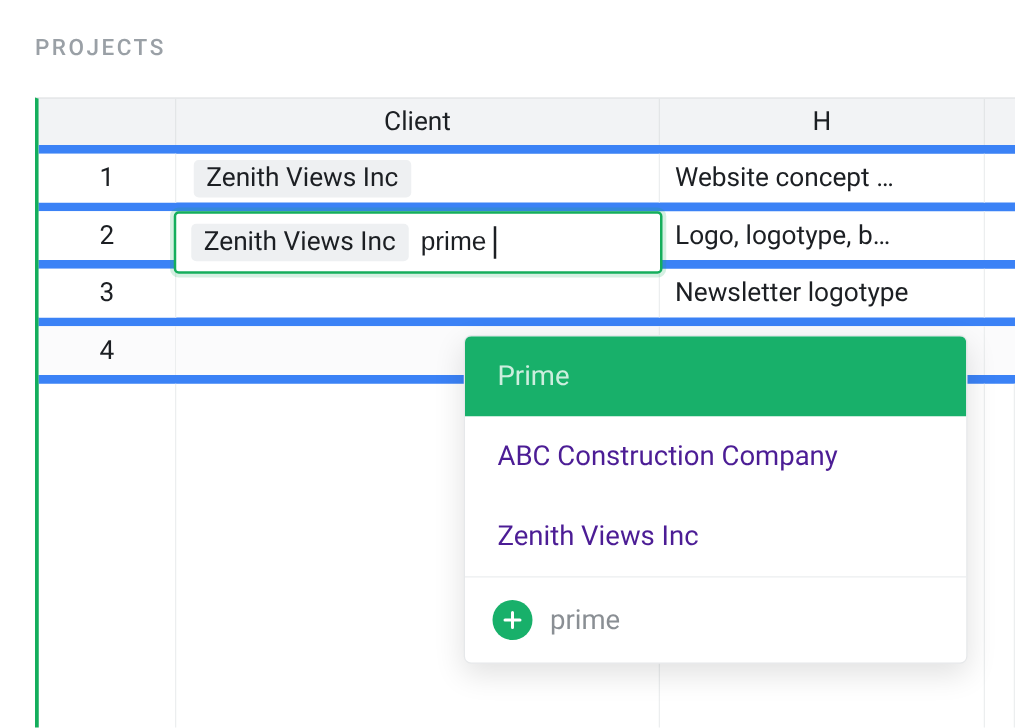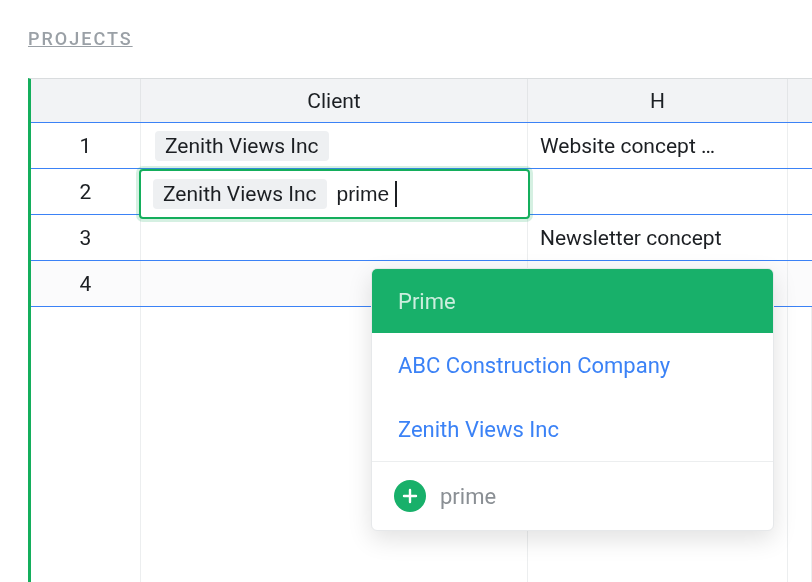--- a/index.html
+++ b/index.html
@@ -10,34 +10,33 @@
       height: 582px;
       overflow: hidden;
       position: relative;
     }
     .section-label {
       color: #9aa0a6;
       font-size: 18px;
       letter-spacing: 2px;
       font-weight: 500;
       padding: 28px 0 18px 28px;
-      text-decoration: underline;
     }
     .table-wrap {
       position: absolute;
       left: 28px;
       top: 78px;
       border-top: 1px solid #d9dcde;
       border-left: 3px solid #14ae5c;
       width: 784px;
     }
     .header-row, .row {
       display: grid;
       grid-template-columns: 110px 387px 260px 60px;
-      border-bottom: 1px solid #3b82f6;
+      border-bottom: 7px solid #3b82f6;
       text-align: center;
     }
     .header-row {
       background: #f2f3f5;
       height: 44px;
     }
     .header-cell {
       display: flex;
       align-items: center;
       justify-content: center;
@@ -118,21 +117,21 @@
       box-shadow: 0 8px 24px rgba(0,0,0,0.12);
       z-index: 10;
       overflow: hidden;
     }
     .dd-item {
       height: 64px;
       display: flex;
       align-items: center;
       padding: 0 26px;
       font-size: 22px;
-      color: #3b82f6;
+      color: #4c1d95;
       cursor: pointer;
     }
     .dd-item.highlight {
       background: #18b06a;
       color: #ffffff;
     }
     .dd-item.highlight .match {
       color: rgba(255,255,255,0.78);
     }
     .dd-divider {
@@ -181,27 +180,28 @@
     </div>
     <div class="cell">Website concept …</div>
     <div class="cell"></div>
   </div>
 
   <div class="row">
     <div class="cell rownum">2</div>
     <div class="cell client-cell">
       <span class="tag">Zenith Views Inc</span>
     </div>
+    <div class="cell">Logo, logotype, b…</div>
     <div class="cell"></div>
   </div>
 
   <div class="row">
     <div class="cell rownum">3</div>
     <div class="cell client-cell"></div>
-    <div class="cell">Newsletter concept</div>
+    <div class="cell">Newsletter logotype</div>
     <div class="cell"></div>
   </div>
 
   <div class="row row4">
     <div class="cell rownum">4</div>
     <div class="cell client-cell"></div>
     <div class="cell"></div>
     <div class="cell"></div>
   </div>
 

